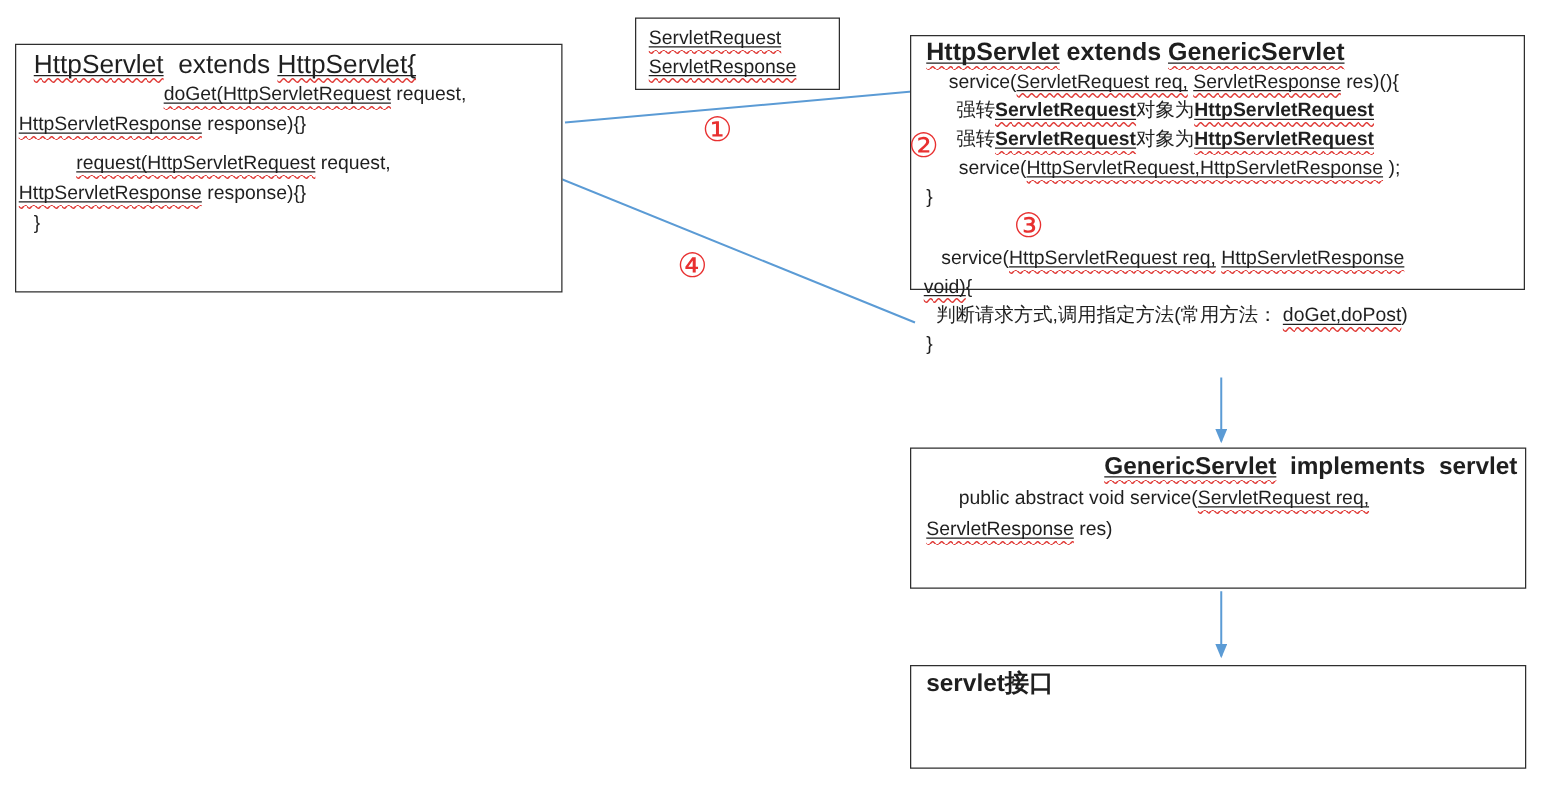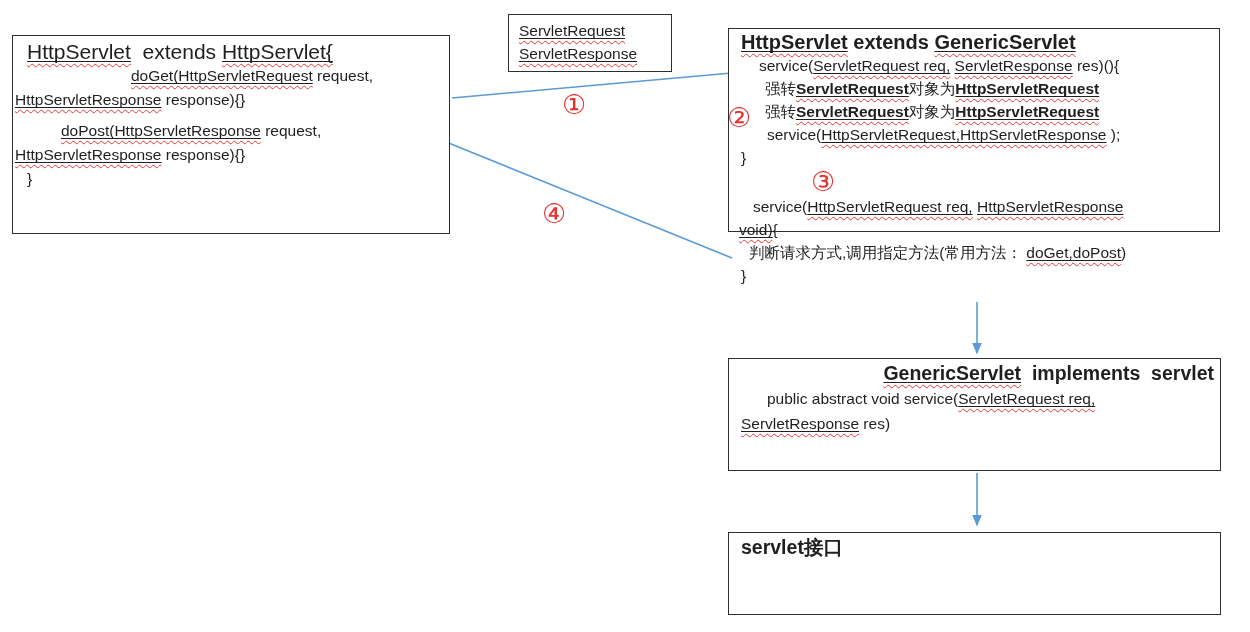--- a/index.html
+++ b/index.html
@@ -63,21 +63,21 @@
       <line x1="804" y1="152" x2="798" y2="200" stroke="#5B9BD5" stroke-width="1.6" marker-end="url(#ah)"></line>
       <line x1="732" y1="258" x2="340" y2="99" stroke="#5B9BD5" stroke-width="1.6" marker-end="url(#ah)"></line>
       <line x1="977" y1="302" x2="977" y2="353" stroke="#5B9BD5" stroke-width="1.6" marker-end="url(#ah)"></line>
       <line x1="977" y1="473" x2="977" y2="525" stroke="#5B9BD5" stroke-width="1.6" marker-end="url(#ah)"></line>
     </svg>
 
   <div class="box" id="box-demo">
       <div class="line t1" style="padding-left: 12px;"><span class="sol"><span class="wav">HttpServlet</span></span><span class="">  extends </span><span class="sol"><span class="wav">HttpServlet{</span></span></div>
       <div class="line" style="padding-left: 46px; text-align: center;"><span class="sol"><span class="wav">doGet(HttpServletRequest</span></span><span class=""> request,</span></div>
       <div class="line" style="padding-left: 0px;"><span class="sol"><span class="wav">HttpServletResponse</span></span><span class=""> response){}</span></div>
-      <div class="line" style="padding-left: 46px; margin-top: 7px;"><span class="sol"><span class="wav">doPost(HttpServletResponse</span></span><span class=""> request,</span></div>
+      <div class="line" style="padding-left: 46px; margin-top: 7px;"><span class="sol"><span class="wav">request(HttpServletRequest</span></span><span class=""> request,</span></div>
       <div class="line" style="padding-left: 0px;"><span class="sol"><span class="wav">HttpServletResponse</span></span><span class=""> response){}</span></div>
       <div class="line" style="padding-left: 12px;"><span class="">}</span></div>
     </div>
 
   <div class="box" id="box-params">
       <div class="line" style="padding-left: 8px;"><span class="sol"><span class="wav">ServletRequest</span></span></div>
       <div class="line" style="padding-left: 8px;"><span class="sol"><span class="wav">ServletResponse</span></span></div>
     </div>
 
   <div class="box" id="box-http">

